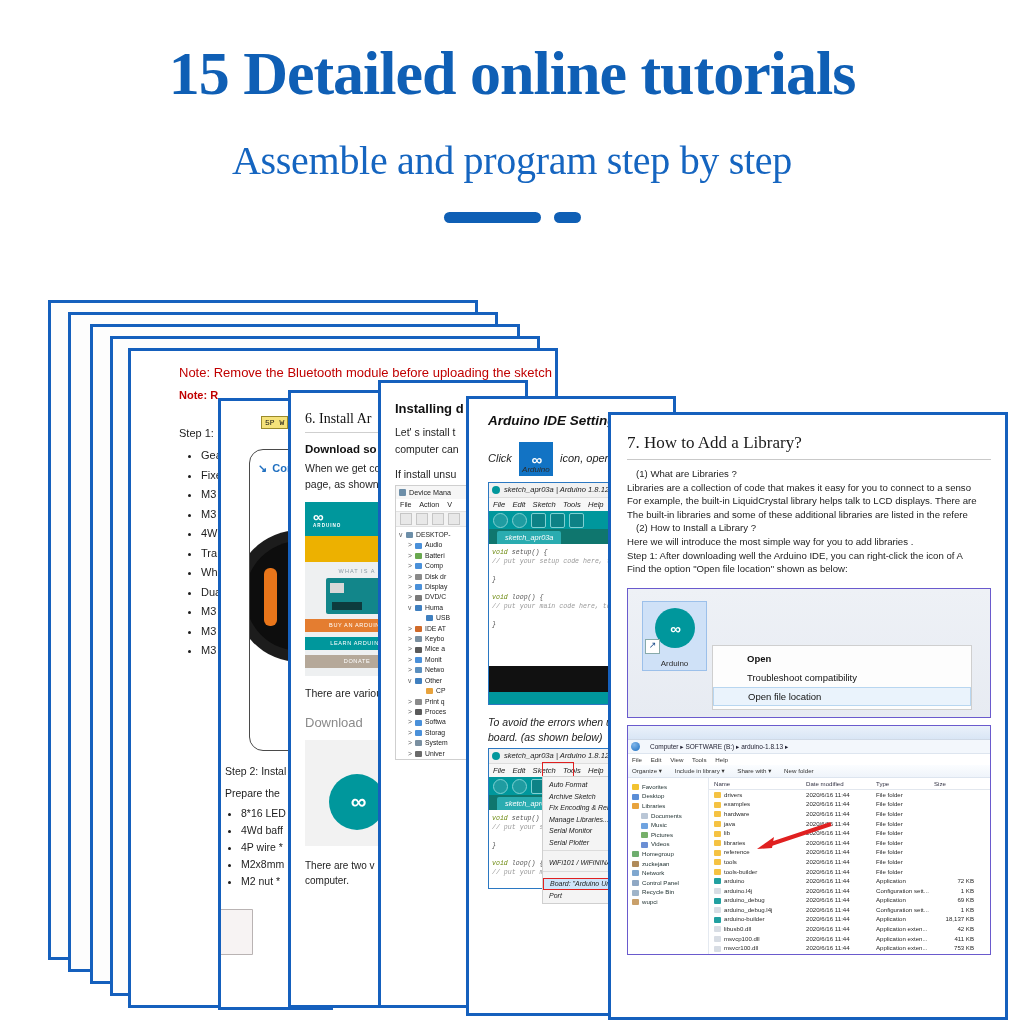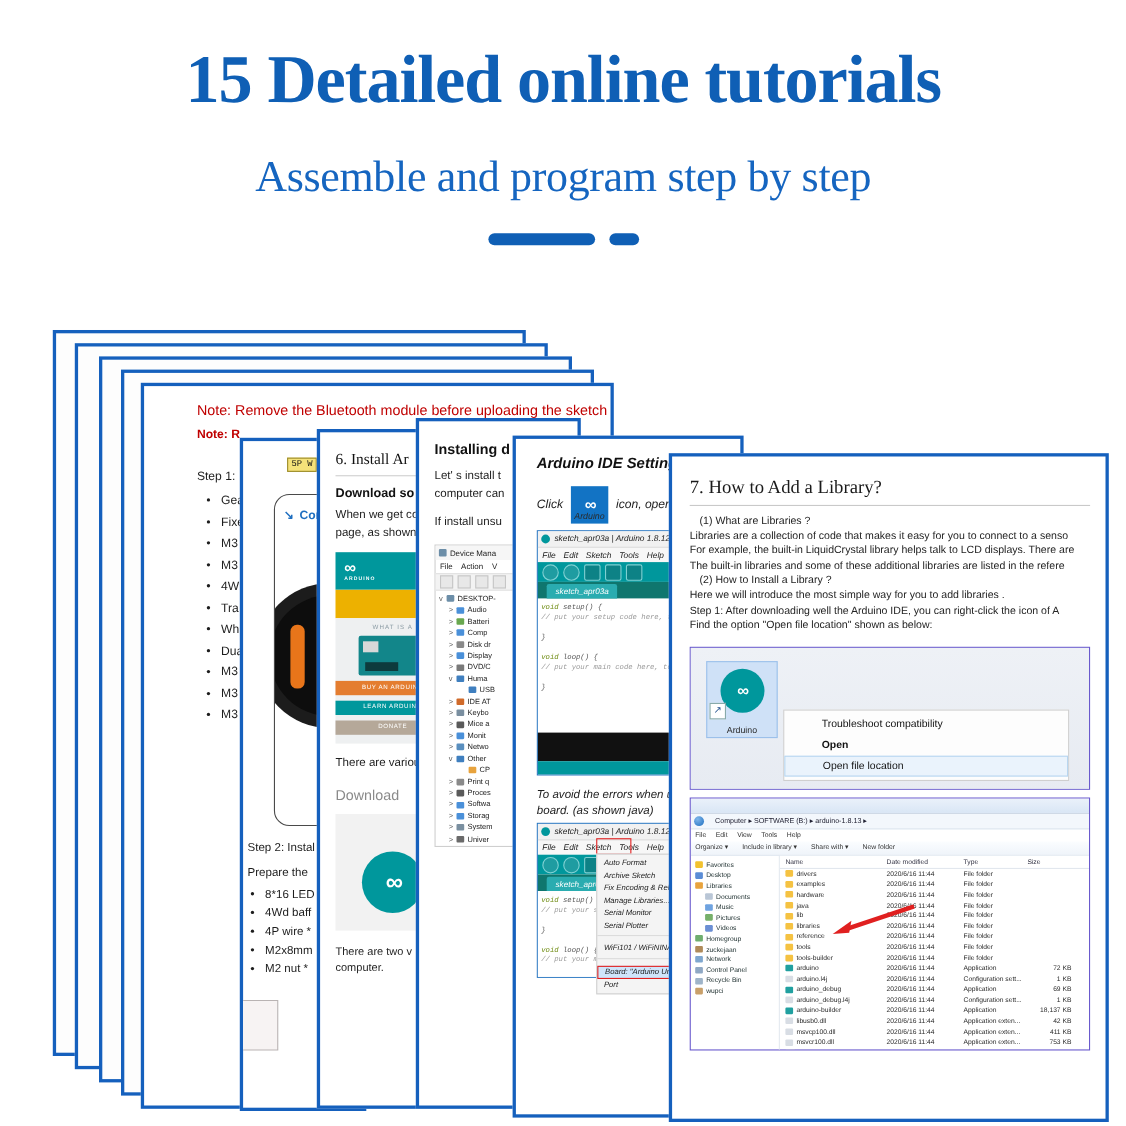--- a/index.html
+++ b/index.html
@@ -131,21 +131,21 @@
          border:1px solid #cfcfcf;padding:2px 0;}
   .tmenu div{font-size:7px;line-height:11.5px;padding-left:6px;color:#1b1b1b;white-space:nowrap;}
   .tmenu div.sel{background:#cfe5fa;border:1px solid #e02020;line-height:10px;}
   .tmenu div.sep{height:4px;line-height:4px;border-top:1px solid #dcdcdc;margin:2px 0;padding:0;}
 
   
   #page-3{left:378px;top:380px;width:150px;height:628px;}
   .p3-pad{padding:18px 0 0 14px;}
   .p3-title{font-size:13px;font-weight:bold;color:#111;white-space:nowrap;}
   .p3-line{font-size:10.5px;line-height:17px;color:#1d1d1d;white-space:nowrap;margin-top:8px;}
-  .dm{margin-top:12px;border:1px solid #cfcfcf;width:122px;background:#fff;}
+  .dm{margin-top:2px;border:1px solid #cfcfcf;width:122px;background:#fff;}
   .dm-title{font-size:7.2px;line-height:13px;color:#1b1b1b;padding-left:13px;position:relative;background:#f6f6f6;}
   .dm-ic{position:absolute;left:3px;top:3px;width:7px;height:7px;background:#6c8ea8;border-radius:1px;}
   .dm-menu{font-size:7.2px;line-height:12px;padding-left:4px;color:#1b1b1b;}
   .dm-menu span{margin-right:6px;}
   .dm-tb{height:14px;background:#f3f3f3;border-top:1px solid #e2e2e2;border-bottom:1px solid #e2e2e2;
          display:flex;align-items:center;gap:4px;padding-left:4px;}
   .dmbtn{width:10px;height:10px;background:#e8e8e8;border:1px solid #c6c6c6;}
   .dm-tree{padding:3px 0 0 3px;}
   .tnode{font-size:6.8px;line-height:10.4px;color:#1b1b1b;white-space:nowrap;}
   .tnode .ch{display:inline-block;width:7px;color:#5a5a5a;}
@@ -430,21 +430,21 @@
             <div><span class="kw">void</span> loop() {</div>
             <div>  <span class="cm">// put your main code here, to</span></div>
             <div>&nbsp;</div>
             <div>}</div>
           </div>
         <div class="ide-console"></div>
         <div class="ide-foot"></div>
       </div>
 
       <div class="p4-note">To avoid the errors when up</div>
-      <div class="p4-note" style="margin-top:0">board. (as shown java)</div>
+      <div class="p4-note" style="margin-top:0">board. (as shown below)</div>
 
       <div class="ide2">
         <div class="ide-title">
           <span class="ide-dot"></span>
           <span>sketch_apr03a | Arduino 1.8.12</span>
         </div>
         <div class="ide-menu">
           <span>File</span>
           <span>Edit</span>
           <span>Sketch</span>
@@ -503,22 +503,22 @@
       <div class="shot">
         <div class="ctx-wrap">
           <div class="ard-tile">
             <div class="ard-logo">
               <span class="inf">∞</span>
             </div>
             <div class="shortcut">↗</div>
             <div class="ard-name">Arduino</div>
           </div>
           <div class="ctx-menu">
+            <div class="ctx-item bold">Open</div>
             <div class="ctx-item">Troubleshoot compatibility</div>
-            <div class="ctx-item bold">Open</div>
             <div class="ctx-item sel">Open file location</div>
           </div>
         </div>
       </div>
 
 
       <div class="exp">
         <div class="exp-top"></div>
         <div class="exp-crumb">
           <span class="crumb-back"></span>

